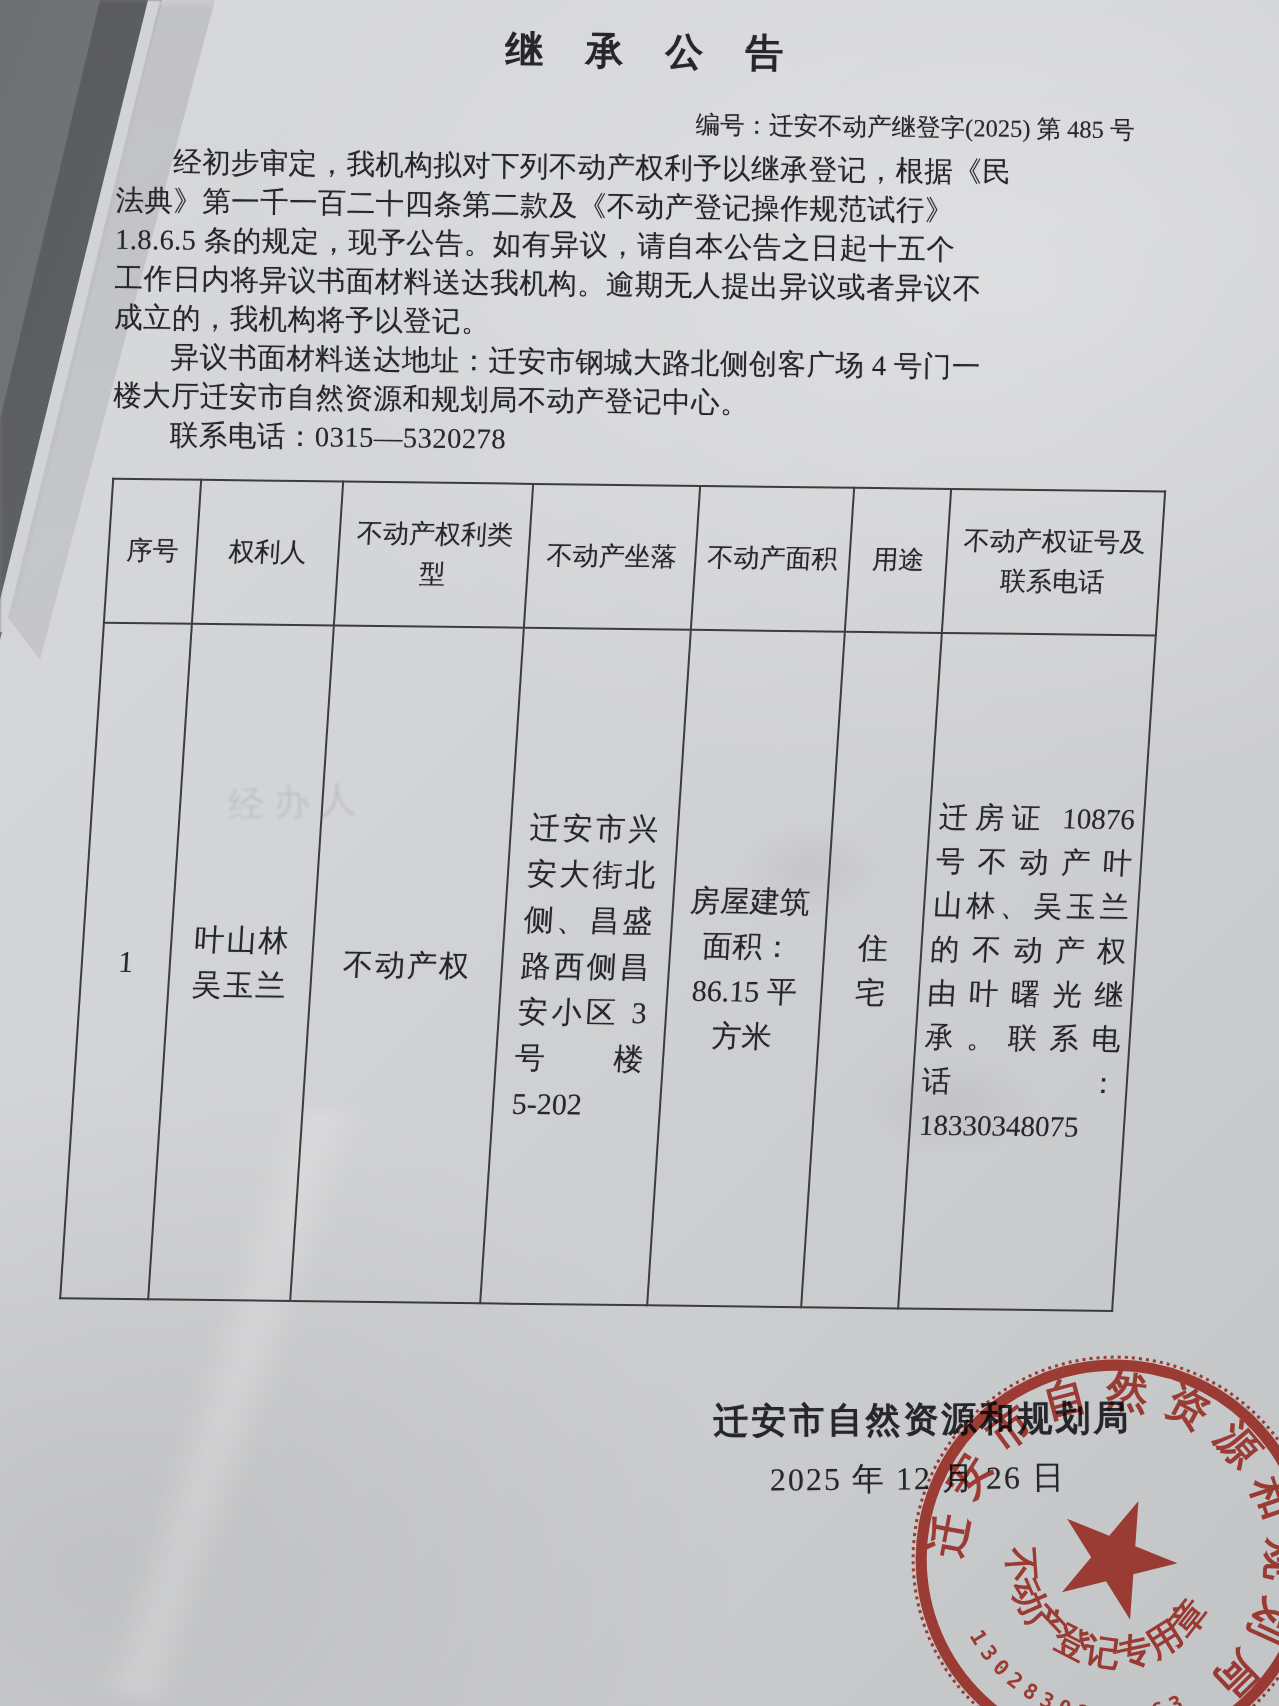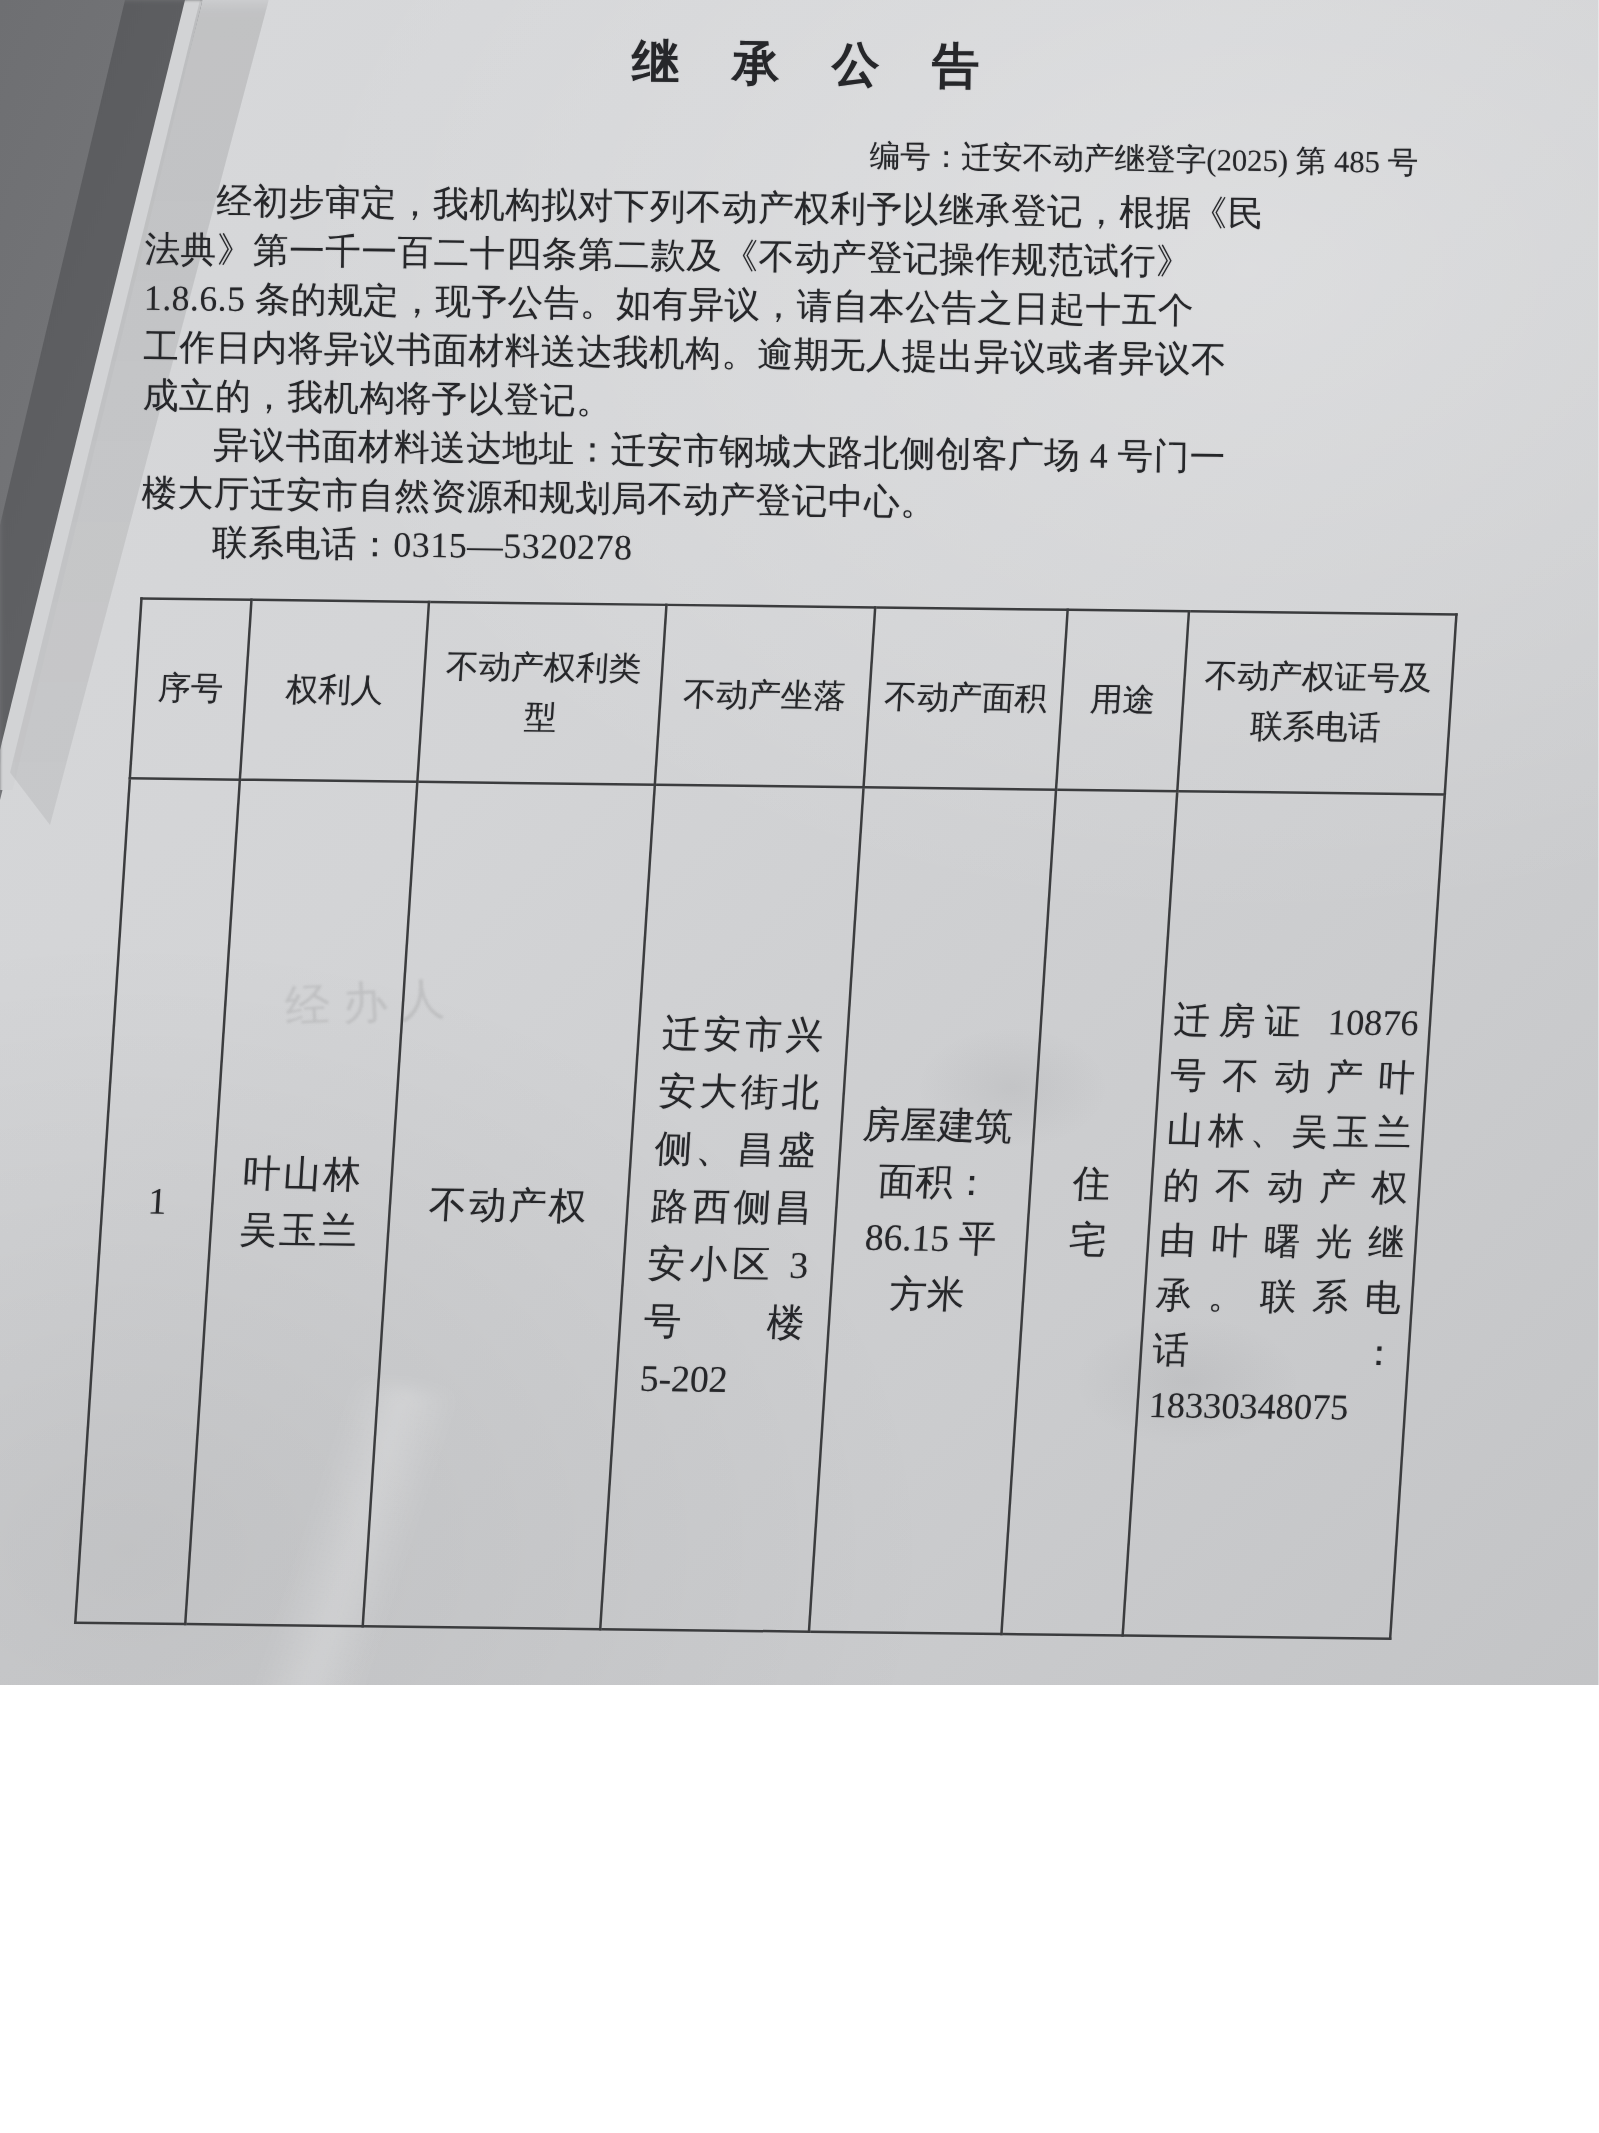--- a/index.html
+++ b/index.html
@@ -1,18 +1,18 @@
 <!DOCTYPE html>
 <html style="--seal-color: #c23b30;"><head>
 <meta charset="utf-8">
 <style>
   html,body{margin:0;padding:0;}
   body{width:1279px;height:1706px;overflow:hidden;
        font-family:"Liberation Serif","DejaVu Serif",serif;color:#26272a;}
-  .page{position:relative;width:1279px;height:1348px;overflow:hidden;
+  .page{position:relative;width:1279px;height:1706px;overflow:hidden;
     background:
       radial-gradient(1250px 850px at 78% 16%, rgba(255,255,255,0.26), transparent 62%),
       radial-gradient(1000px 760px at 8% 92%, rgba(0,0,0,0.07), transparent 65%),
       linear-gradient(135deg,#d8d9db 0%,#d3d4d6 38%,#cbccce 72%,#c3c4c6 100%);}
   
   .corner-bg{position:absolute;inset:0;pointer-events:none;
     clip-path:polygon(0 0,162px 0,0 640px);
     background:linear-gradient(112deg,#6e6f72 0%,#818285 40%,#9b9c9f 78%,#aaabad 100%);}
   .edge-stripe{position:absolute;inset:0;pointer-events:none;
     clip-path:polygon(150px 0,100px 0,0 420px,0 612px);

